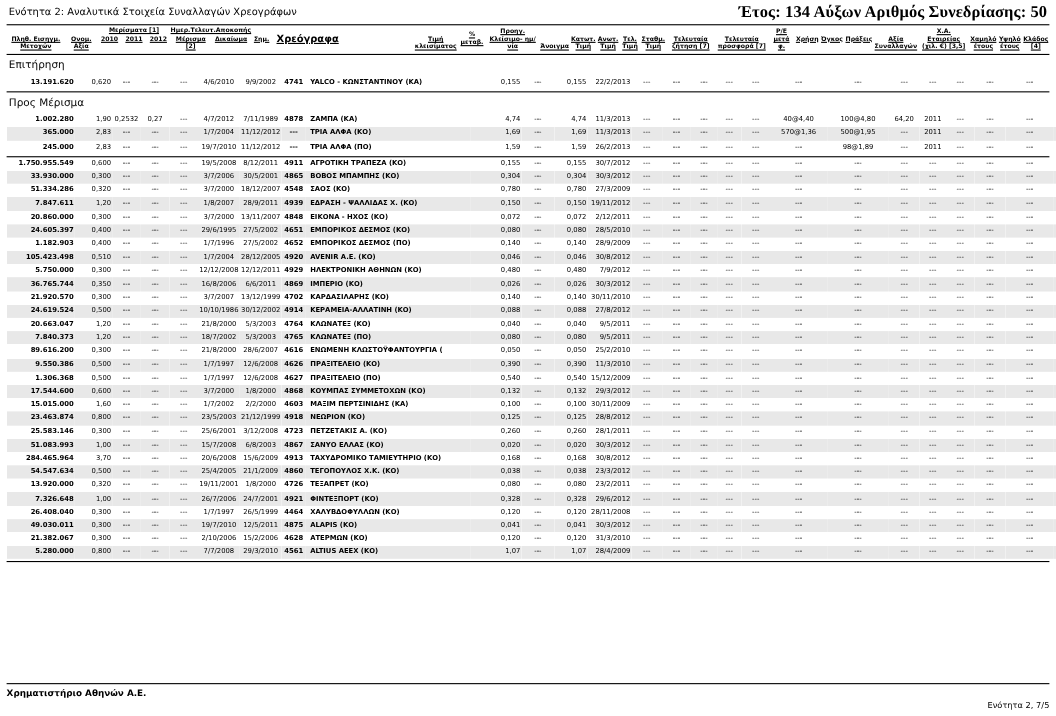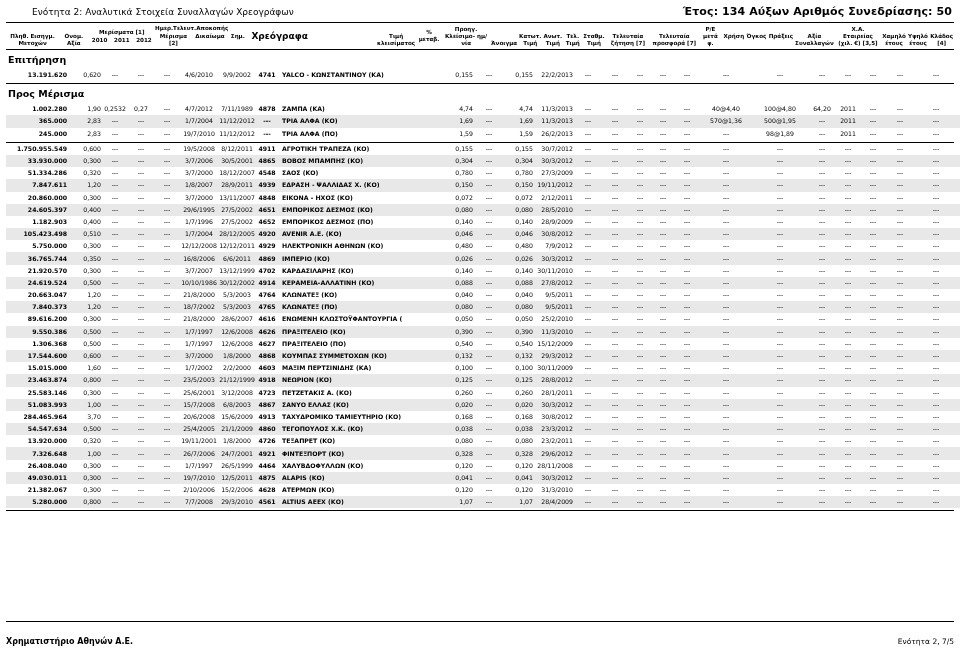--- a/index.html
+++ b/index.html
@@ -32,55 +32,56 @@
   .top-left .doc-title {
     font-size: 10.5px;
     font-weight: bold;
     line-height: 13px;
     letter-spacing: .1px;
   }
   .top-left .doc-sub {
     font-size: 9px;
     line-height: 13px;
     margin-top: 1px;
-    margin-left: 24px;
   }
   .top-right {
     text-align: right;
   }
   .top-right .year-line {
-    font-size: 11px;
+    font-size: 15px;
     font-weight: bold;
     line-height: 13px;
     letter-spacing: .1px;
+    font-family: Liberation Serif, serif;
   }
   .top-right .date-line {
     font-size: 9px;
     line-height: 13px;
     margin-top: 1px;
   }
   .rule-thick {
     border-top: 1.6px solid #000;
     margin: 3px 0 0 0;
   }
   .rule-thin {
     border-top: 1px solid #000;
     margin: 0;
   }
 
   
   .colhead {
     display: flex;
-    align-items: center;
+    align-items: flex-start;
     font-size: 5.6px;
     font-weight: bold;
     line-height: 7px;
     height: 26px;
     padding: 2px 0 2px 0;
     box-sizing: border-box;
+    text-decoration: underline;
   }
   .colhead .ch {
     box-sizing: border-box;
     padding: 0 1px;
     text-align: center;
     align-self: flex-end;
   }
   .colhead .ch.tall {
     align-self: center;
   }
@@ -102,21 +103,21 @@
     font-weight: bold;
   }
   .ch-sec {
     font-size: 9px;
     font-weight: bold;
   }
 
   
   .section-title {
     font-size: 9.5px;
-    font-weight: bold;
+    font-weight: normal;
     padding: 4px 0 3px 2px;
     line-height: 12px;
   }
   table.grid {
     width: 100%;
     border-collapse: collapse;
     table-layout: fixed;
   }
   table.grid td {
     font-size: 6.2px;
@@ -145,21 +146,21 @@
     right: 6px;
     bottom: 4px;
   }
   .footer-rule-thick {
     border-top: 1.8px solid #000;
     margin-bottom: 3px;
   }
   .footer-row {
     display: flex;
     justify-content: space-between;
-    align-items: flex-end;
+    align-items: flex-start;
   }
   .footer-left .f-org {
     font-size: 8px;
     font-weight: bold;
     line-height: 11px;
   }
   .footer-left .f-dept {
     font-size: 7px;
     line-height: 11px;
     margin-top: 1px;

